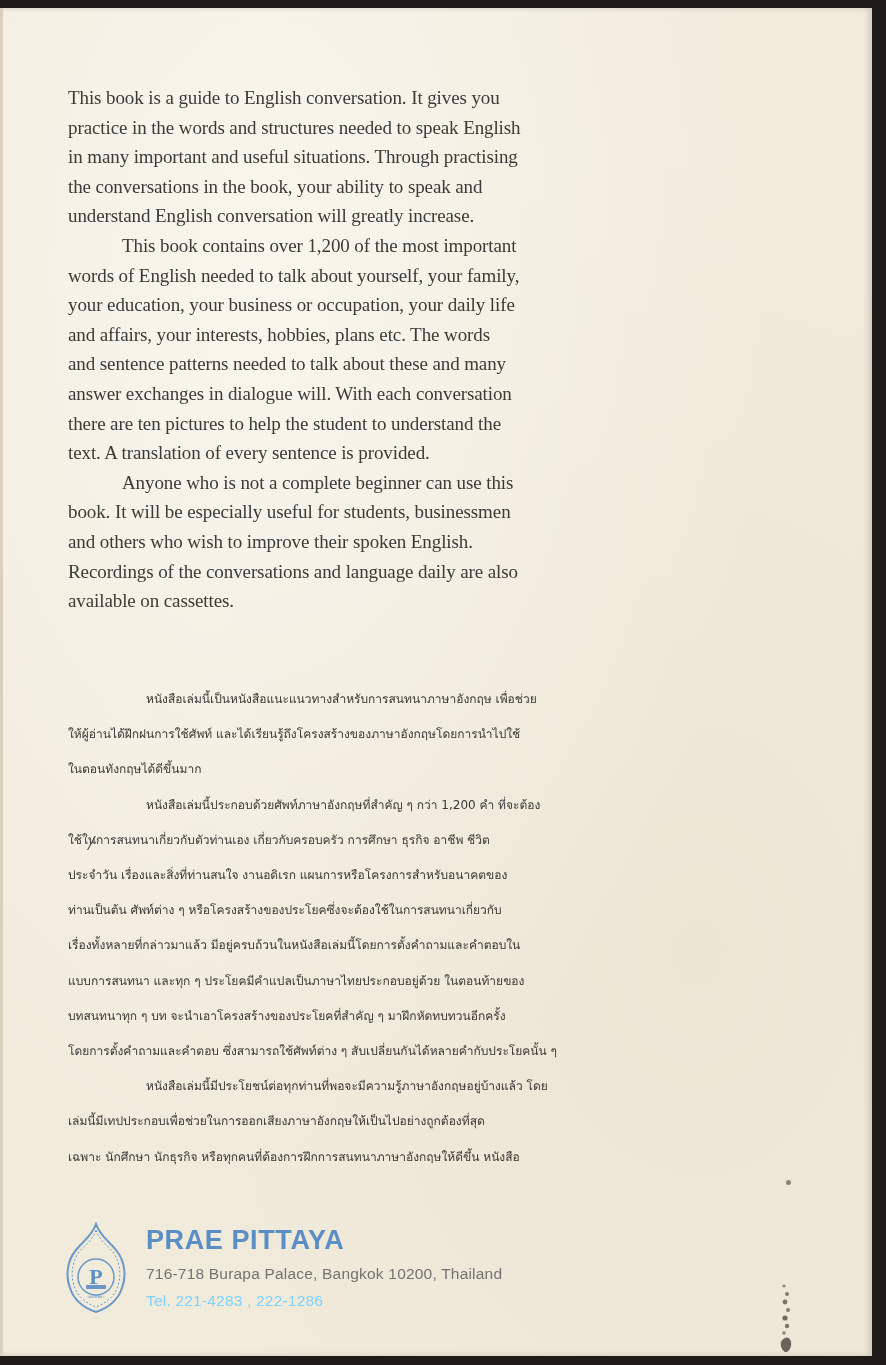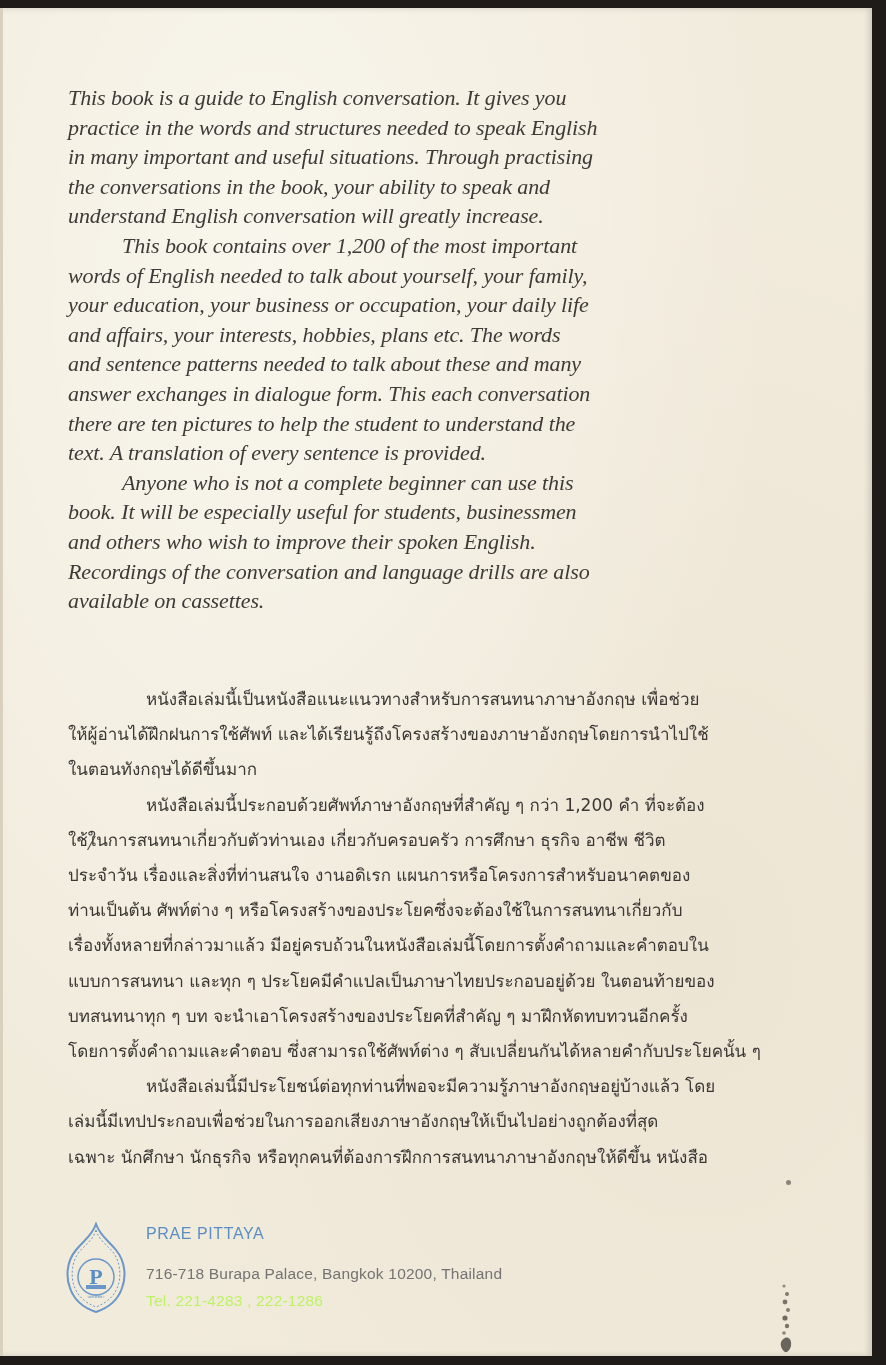--- a/index.html
+++ b/index.html
@@ -30,43 +30,42 @@
     left: 0; top: 8px;
     width: 3px; height: 1348px;
     background: #d9d0bd;
   }
   .english {
     position: absolute;
     left: 68px;
     top: 83px;
     width: 760px;
     font-family: "Liberation Serif", "DejaVu Serif", serif;
-    font-style: italic;
-    font-size: 22px;
+    font-size: 19px;
     line-height: 29.6px;
     color: #3d3a37;
     letter-spacing: -0.1px;
   }
   .english p {
     margin: 0;
   }
   .english .line {
     display: block;
     white-space: nowrap;
   }
   .english .indent {
     padding-left: 54px;
   }
   .thai {
     position: absolute;
     left: 68px;
     top: 682px;
     width: 728px;
     font-family: "DejaVu Sans", "Liberation Sans", sans-serif;
-    font-size: 17px;
+    font-size: 12px;
     line-height: 35.2px;
     color: #3a3734;
   }
   .thai .line {
     display: block;
     white-space: nowrap;
     overflow: hidden;
   }
   .thai .indent1 { padding-left: 78px; }
   .thai .indent2 { padding-left: 78px; }
@@ -91,22 +90,22 @@
     left: 0;
     top: 0;
     width: 64px;
     height: 92px;
   }
   .pub-name {
     position: absolute;
     left: 82px;
     top: 3px;
     font-family: "Liberation Sans", "DejaVu Sans", sans-serif;
-    font-weight: normal;
-    font-size: 16px;
+    font-weight: bold;
+    font-size: 27px;
     letter-spacing: 0.6px;
     color: #5a8ec4;
     white-space: nowrap;
   }
   .pub-address {
     position: absolute;
     left: 82px;
     top: 43px;
     font-family: "Liberation Sans", "DejaVu Sans", sans-serif;
     font-size: 15.5px;
@@ -114,21 +113,21 @@
     color: #737373;
     white-space: nowrap;
   }
   .pub-tel {
     position: absolute;
     left: 82px;
     top: 70px;
     font-family: "Liberation Sans", "DejaVu Sans", sans-serif;
     font-size: 15.5px;
     letter-spacing: 0.2px;
-    color: #bef264;
+    color: #7dd3fc;
     white-space: nowrap;
   }
   .stain {
     position: absolute;
     left: 778px;
     top: 1280px;
     width: 16px;
     height: 75px;
   }
   .speck {
@@ -154,29 +153,29 @@
     <span class="line">in many important and useful situations.  Through practising</span>
     <span class="line">the conversations in the book, your ability to speak and</span>
     <span class="line">understand English conversation will greatly increase.</span>
   </p>
   <p>
     <span class="line indent">This book contains over 1,200 of the most important</span>
     <span class="line">words of English needed to talk about yourself, your family,</span>
     <span class="line">your education, your business or occupation, your daily life</span>
     <span class="line">and affairs, your interests, hobbies, plans etc.  The words</span>
     <span class="line">and sentence patterns needed to talk about these and many</span>
-    <span class="line">answer exchanges in dialogue form.  This each conversation</span>
+    <span class="line">answer exchanges in dialogue will.  With each conversation</span>
     <span class="line">there are ten pictures to help the student to understand the</span>
     <span class="line">text.  A translation of every sentence is provided.</span>
   </p>
   <p>
     <span class="line indent">Anyone who is not a complete beginner can use this</span>
     <span class="line">book.  It will be especially useful for students, businessmen</span>
     <span class="line">and others who wish to improve their spoken English.</span>
-    <span class="line">Recordings of the conversation and language drills are also</span>
+    <span class="line">Recordings of the conversations and language daily are also</span>
     <span class="line">available on cassettes.</span>
   </p>
 </div>
 
 <div class="thai">
   <div>
     <span class="line indent1">หนังสือเล่มนี้เป็นหนังสือแนะแนวทางสำหรับการสนทนาภาษาอังกฤษ เพื่อช่วย</span>
     <span class="line">ให้ผู้อ่านได้ฝึกฝนการใช้ศัพท์  และได้เรียนรู้ถึงโครงสร้างของภาษาอังกฤษโดยการนำไปใช้</span>
     <span class="line">ในตอนทังกฤษได้ดีขึ้นมาก</span>
   </div>

